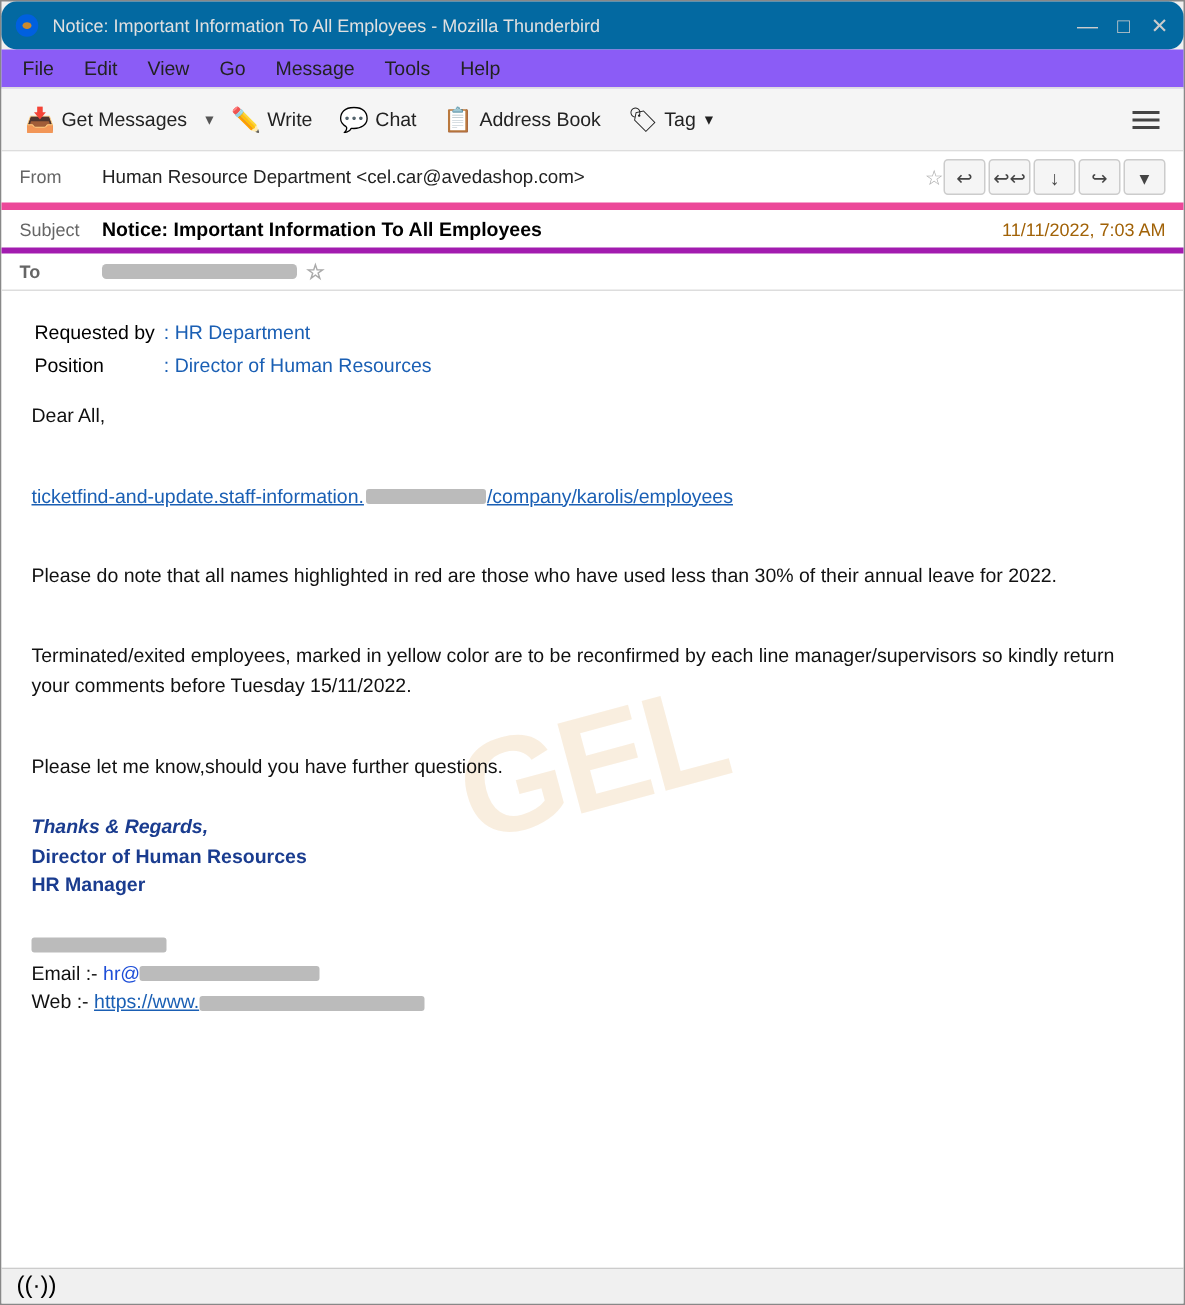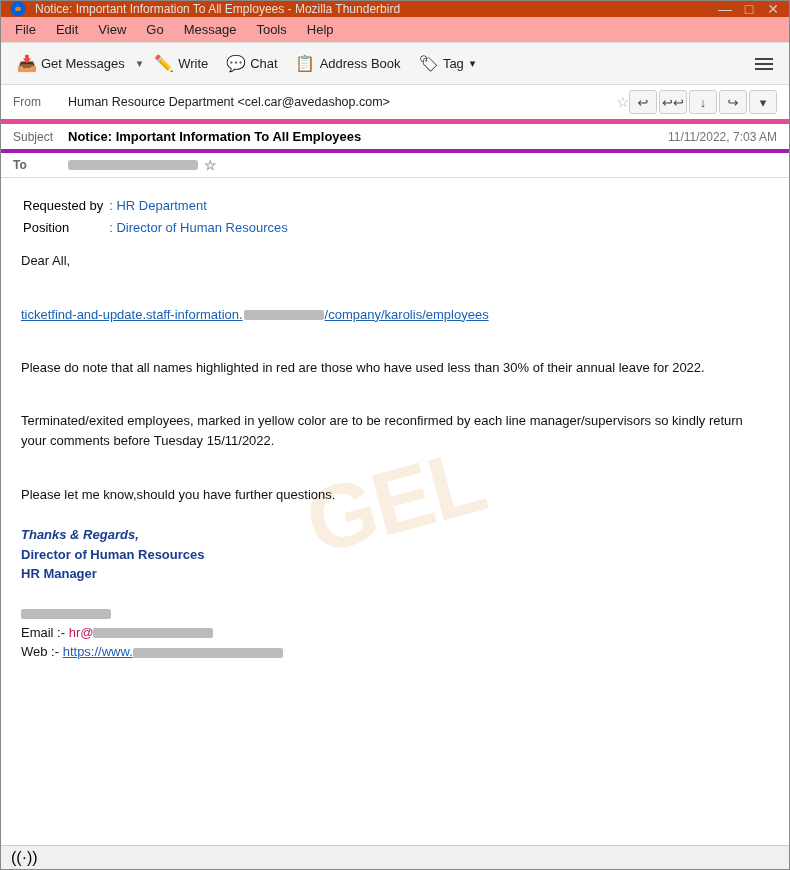--- a/index.html
+++ b/index.html
@@ -17,27 +17,28 @@
       width: 790px;
       height: 870px;
       background: #f0f0f0;
       border: 1px solid #888;
       display: flex;
       flex-direction: column;
     }
 
     
     .title-bar {
-      background: #c2410c;
+      background: #0369a1;
       color: white;
-      height: 16px;
+      height: 32px;
       display: flex;
       align-items: center;
       padding: 0 8px;
       flex-shrink: 0;
+      border-radius: 10px;
     }
     .title-bar-icon {
       width: 18px;
       height: 18px;
       margin-right: 8px;
       flex-shrink: 0;
     }
     .title-bar-title {
       flex: 1;
       font-size: 12px;
@@ -53,21 +54,21 @@
       display: flex;
       align-items: center;
       justify-content: center;
       color: #ccc;
       font-size: 14px;
       cursor: pointer;
     }
 
     
     .menu-bar {
-      background: #fca5a5;
+      background: #8b5cf6;
       height: 26px;
       display: flex;
       align-items: center;
       padding: 0 6px;
       border-bottom: 1px solid #ddd;
       flex-shrink: 0;
       gap: 4px;
     }
     .menu-item {
       padding: 2px 8px;
@@ -173,21 +174,21 @@
       cursor: pointer;
       font-size: 13px;
       color: #444;
     }
     .star-icon {
       color: #aaa;
       font-size: 14px;
       margin-left: 6px;
     }
     .email-timestamp {
-      color: #737373;
+      color: #a16207;
       font-size: 12px;
     }
     .subject-row {
       display: flex;
       align-items: center;
       padding: 5px 12px;
       border-bottom: 4px solid #a21caf;
     }
     .subject-label {
       color: #666;
@@ -317,21 +318,21 @@
     }
     .sig-blur-md {
       display: inline-block;
       width: 150px;
       height: 10px;
       background: #bbb;
       border-radius: 2px;
       vertical-align: middle;
     }
     .sig-email-link {
-      color: #be185d;
+      color: #1d4ed8;
       text-decoration: none;
     }
     .sig-web-link {
       color: #1a5fb4;
       text-decoration: underline;
     }
     .status-bar {
       background: #f0f0f0;
       height: 24px;
       display: flex;

